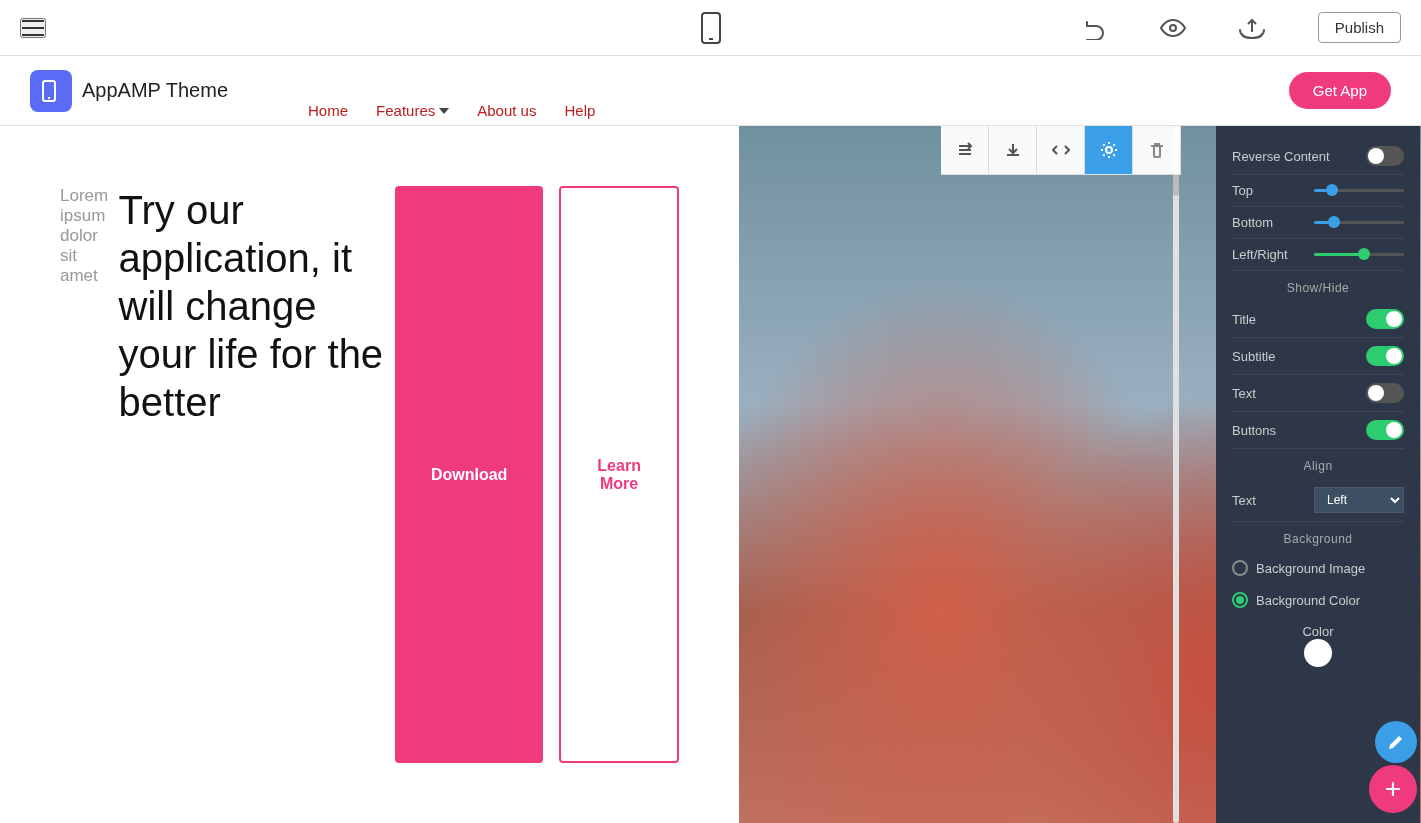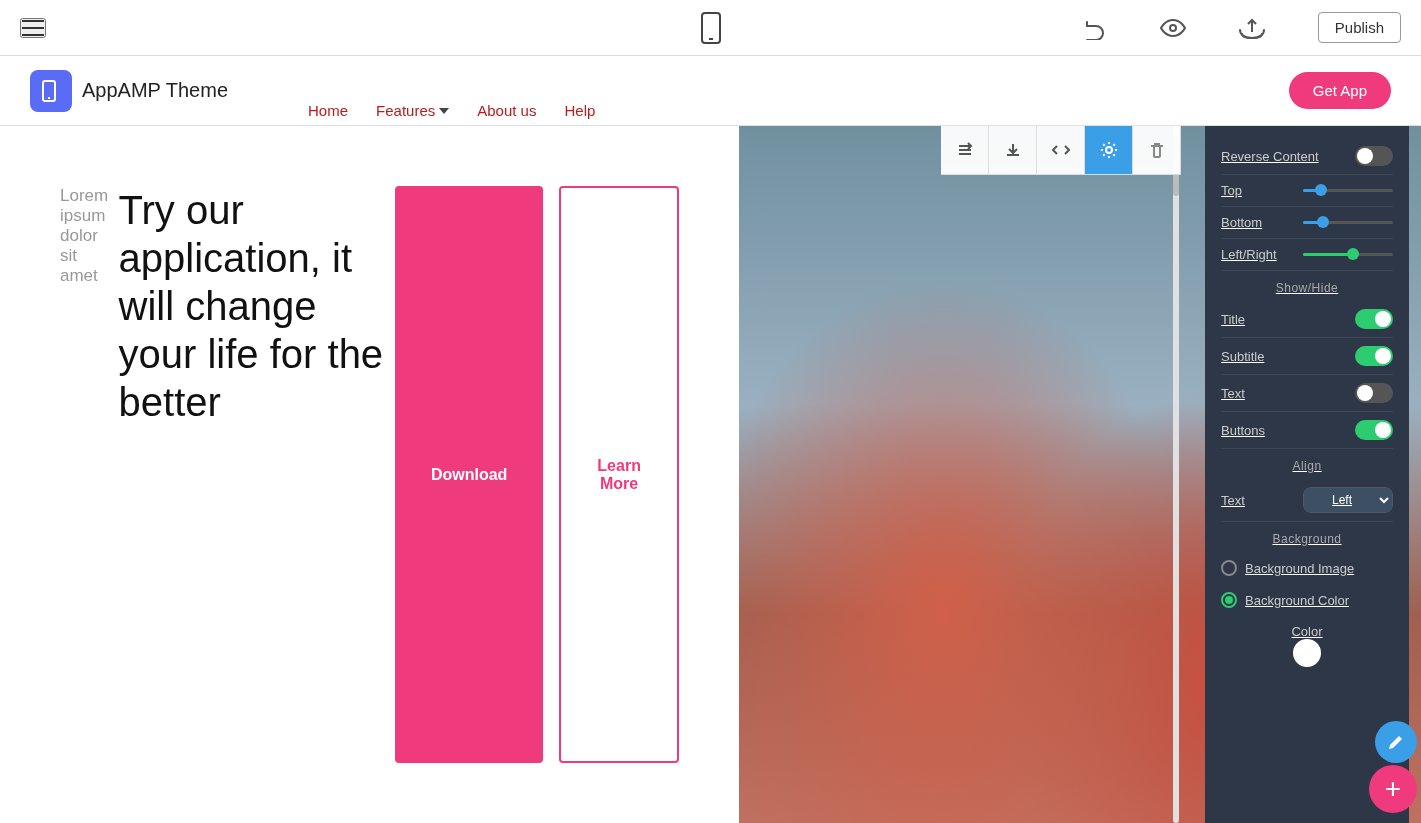--- a/index.html
+++ b/index.html
@@ -131,30 +131,29 @@
       font-size: 16px; color: #555;
       border-right: 1px solid #ddd;
     }
     .panel-tool-btn.active { background: #3b9fe8; color: #fff; }
     .panel-tool-btn.delete { color: #888; }
 
     
     #settings-panel {
       position: absolute;
       top: 0;
-      right: 12px;
+      right: 1px;
       width: 204px;
       height: 100%;
       background: #2d3748;
       color: #fff;
       overflow-y: auto;
       font-size: 13px;
       scrollbar-width: thin;
       scrollbar-color: #555 #2d3748;
-      text-decoration: underline;
     }
     #settings-panel::-webkit-scrollbar { width: 6px; }
     #settings-panel::-webkit-scrollbar-track { background: #2d3748; }
     #settings-panel::-webkit-scrollbar-thumb { background: #555; border-radius: 3px; }
 
     .panel-inner { padding: 12px 16px; }
 
     .panel-row {
       display: flex;
       align-items: center;
@@ -205,21 +204,21 @@
     }
     .slider-fill {
       height: 100%;
       background: #3b9fe8;
       border-radius: 2px;
     }
 
     
     .panel-select {
       background: #3d4f63; color: #fff; border: 1px solid #556;
-      border-radius: 8px; padding: 4px 24px; font-size: 12px;
+      border-radius: 0; padding: 4px 8px; font-size: 12px;
       width: 90px; cursor: pointer;
     }
 
     
     .radio-row { display: flex; align-items: center; gap: 8px; padding: 8px 0; }
     .radio-circle {
       width: 16px; height: 16px; border-radius: 50%;
       border: 2px solid #888; background: transparent;
       display: flex; align-items: center; justify-content: center;
       cursor: pointer; flex-shrink: 0;

